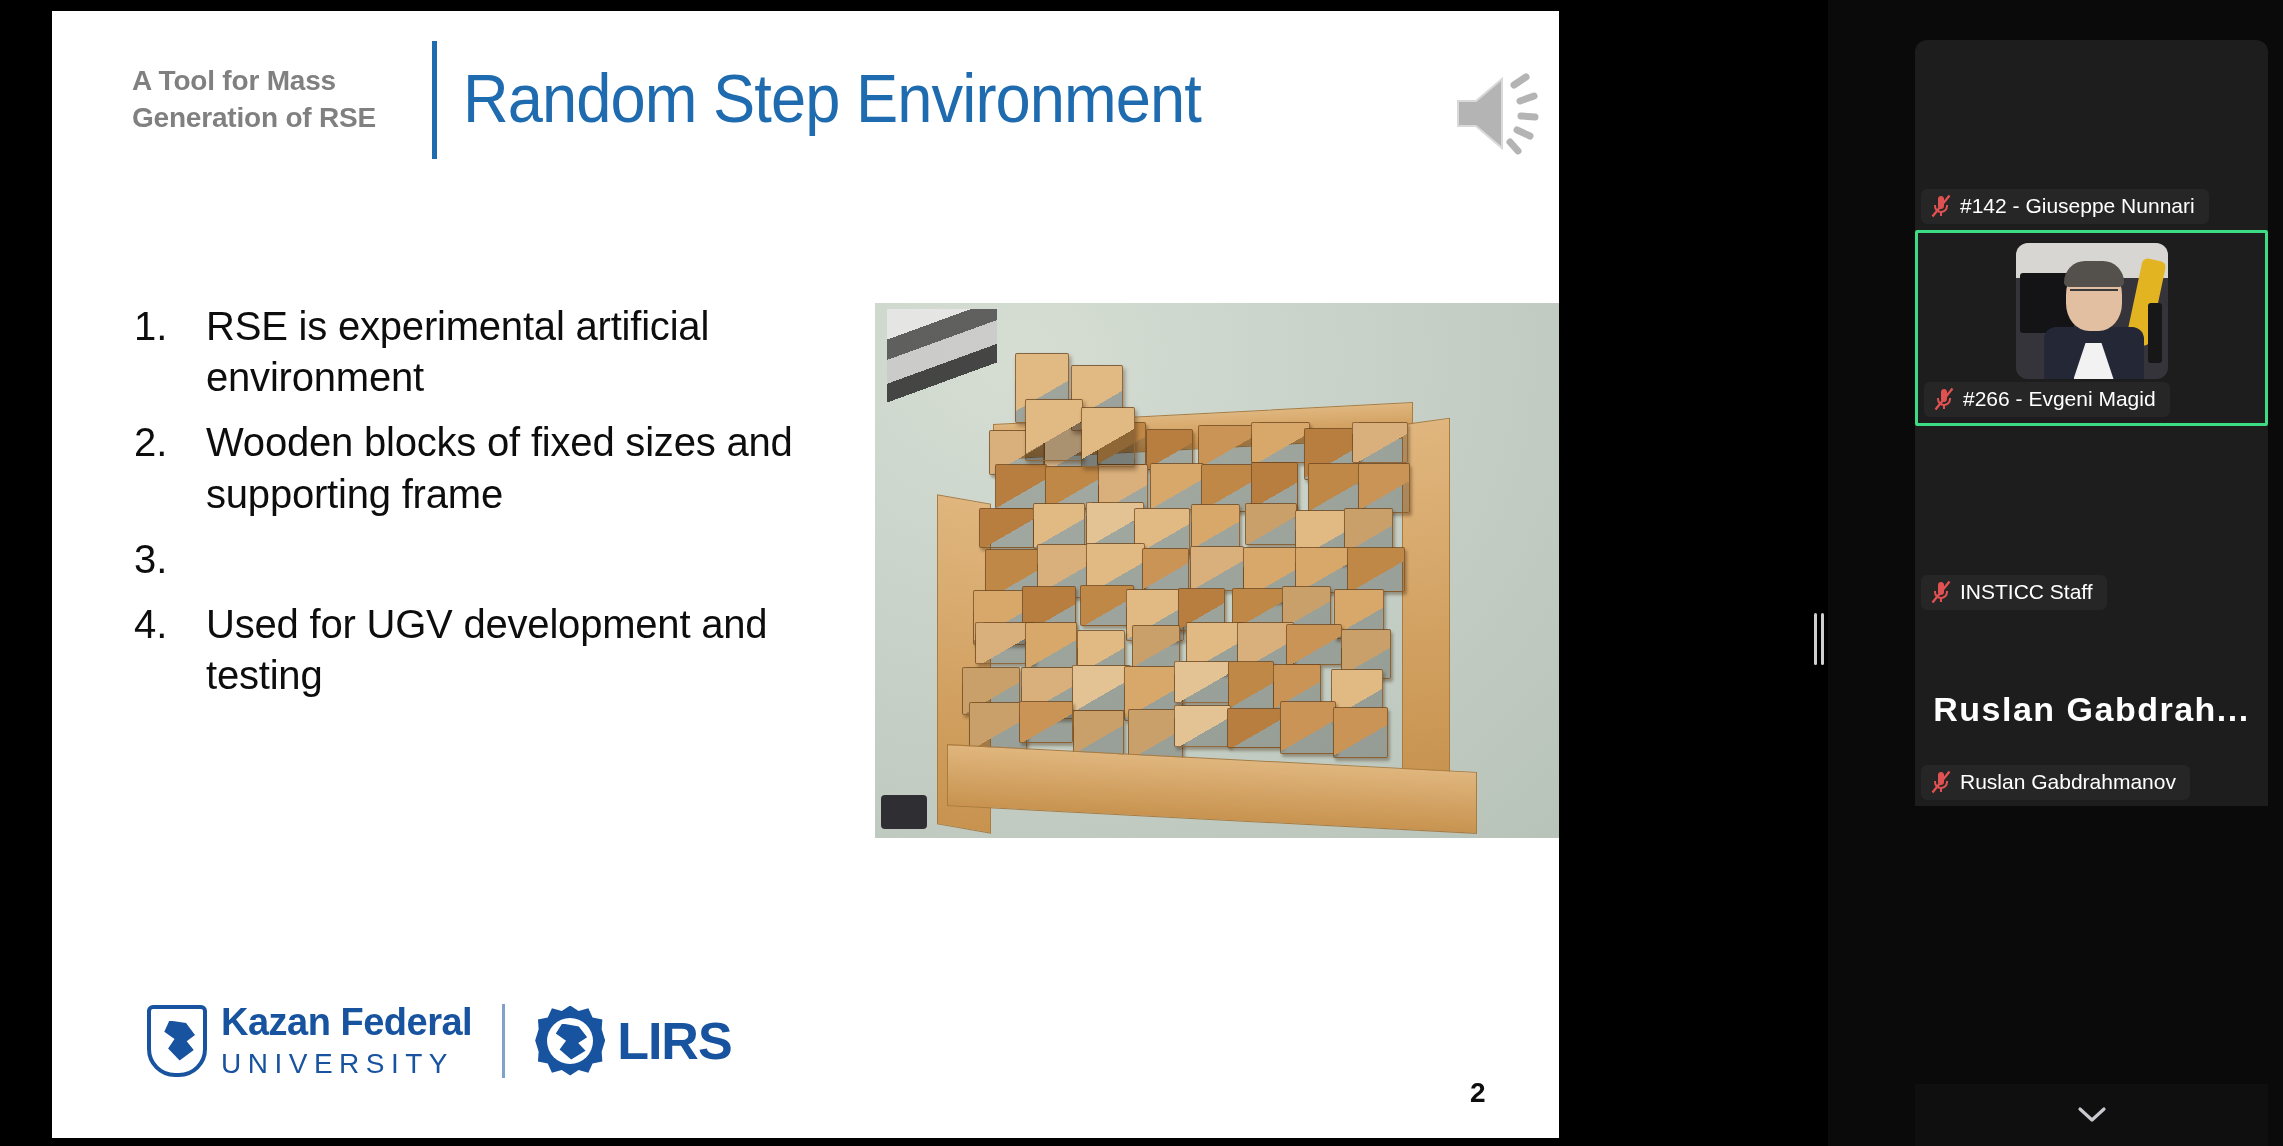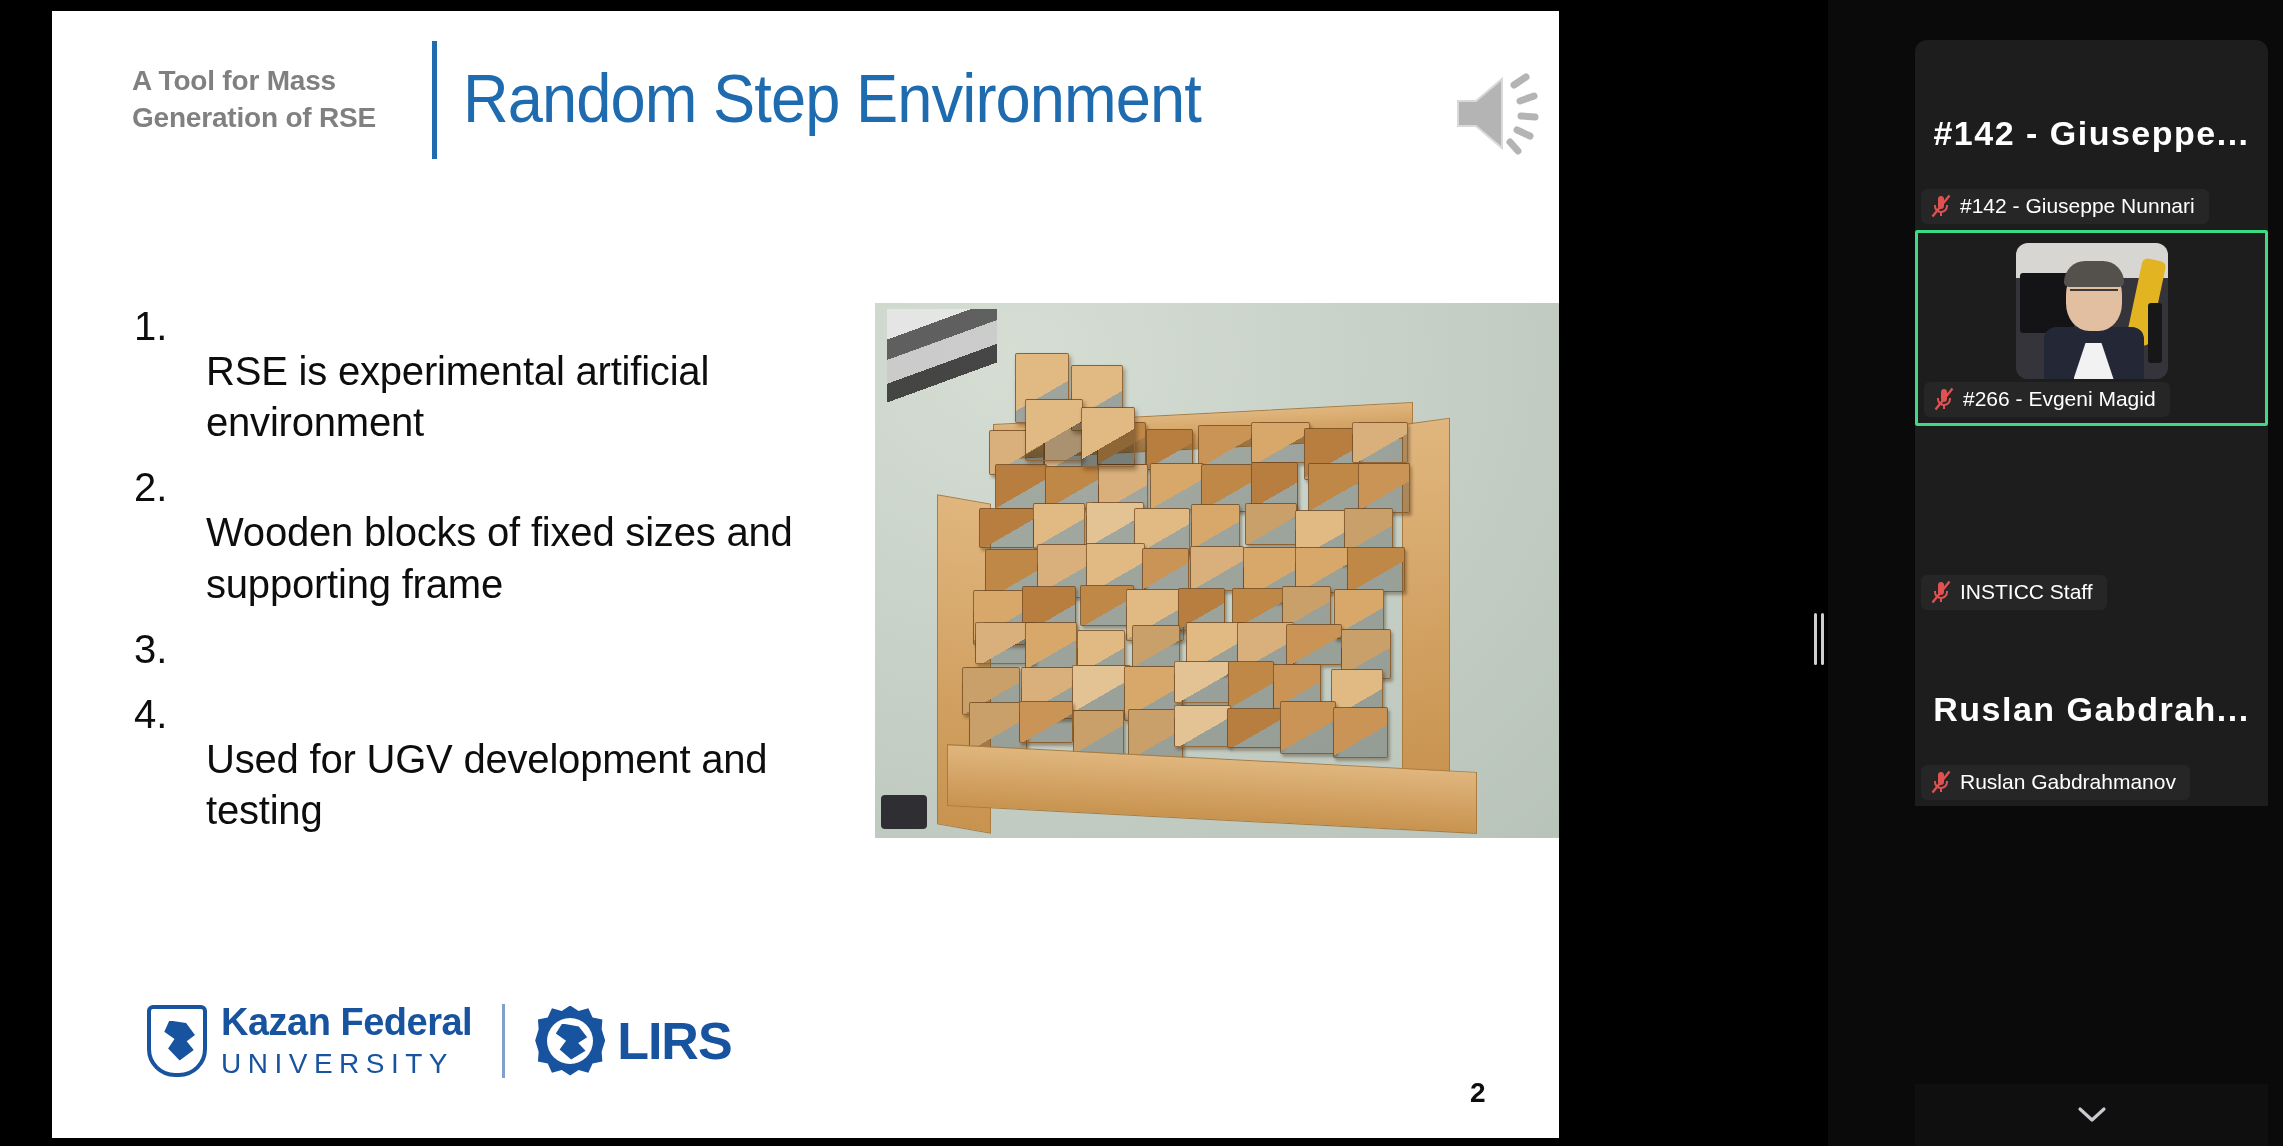--- a/index.html
+++ b/index.html
@@ -86,21 +86,20 @@
     font-size: 40px;
     color: #0d0d0d;
     line-height: 1.28;
     padding-left: 10px;
   }
   .bullet-text {
     font-size: 40px;
     color: #0d0d0d;
     line-height: 1.28;
     letter-spacing: -0.2px;
-    margin-top: 45px;
   }
 
   
   .rse-photo {
     position: absolute;
     left: 823px; top: 292px;
     width: 704px; height: 535px;
     background: #cfd8cf;
     overflow: hidden;
   }
@@ -454,21 +453,20 @@
   </div>
 
   <div class="drag-handle">
     <i></i>
     <i></i>
   </div>
 
   <div class="panel">
     <div class="tiles" id="tiles">
         <div class="tile r-top">
-          <div class="tile-initials">#142  -  Giuseppe...</div>
           <div class="name-chip">
       <svg class="mic-off-icon" viewBox="0 0 20 24">
   <path d="M10 2c-1.7 0-3 1.3-3 3v7c0 1.7 1.3 3 3 3s3-1.3 3-3V5c0-1.7-1.3-3-3-3z" fill="#e05252"></path>
   <path d="M4 11v1a6 6 0 0 0 12 0v-1" fill="none" stroke="#e05252" stroke-width="2"></path>
   <line x1="10" y1="18" x2="10" y2="22" stroke="#e05252" stroke-width="2"></line>
   <line x1="1.5" y1="22.5" x2="18.5" y2="1.5" stroke="#e05252" stroke-width="2.3"></line>
 </svg>
       <span class="label">#142 - Giuseppe Nunnari</span>
     </div>
         </div>

